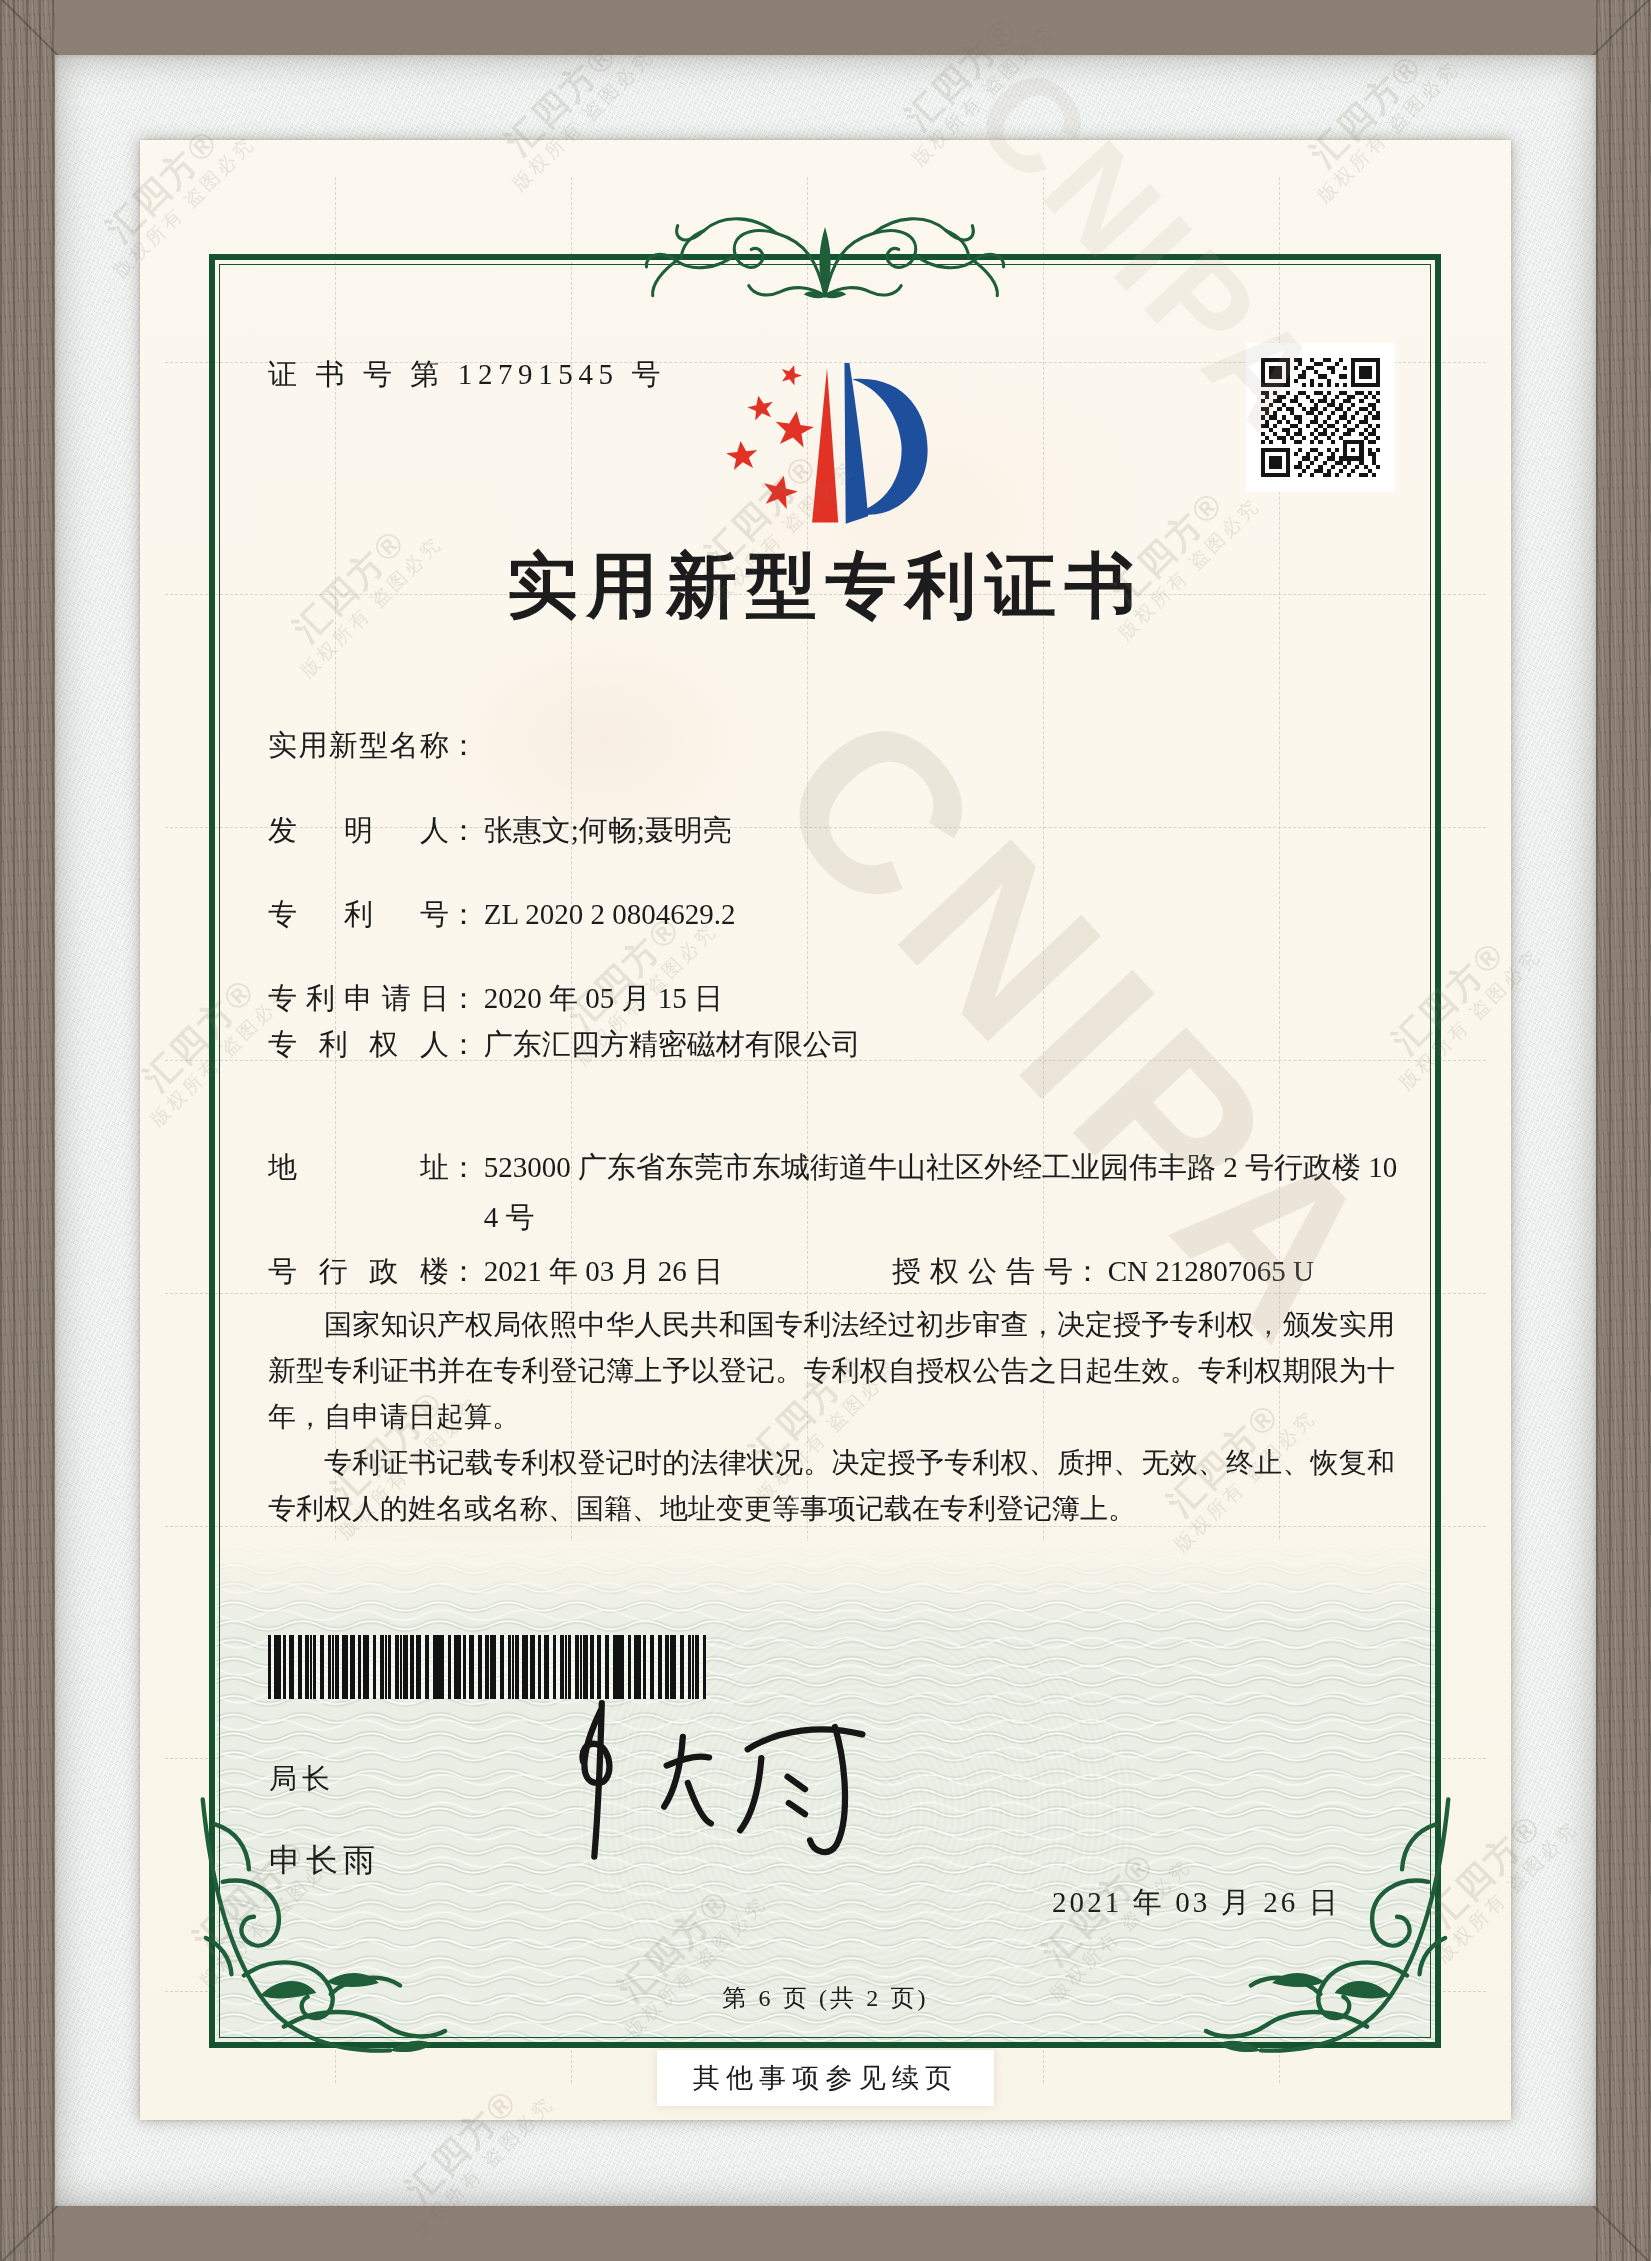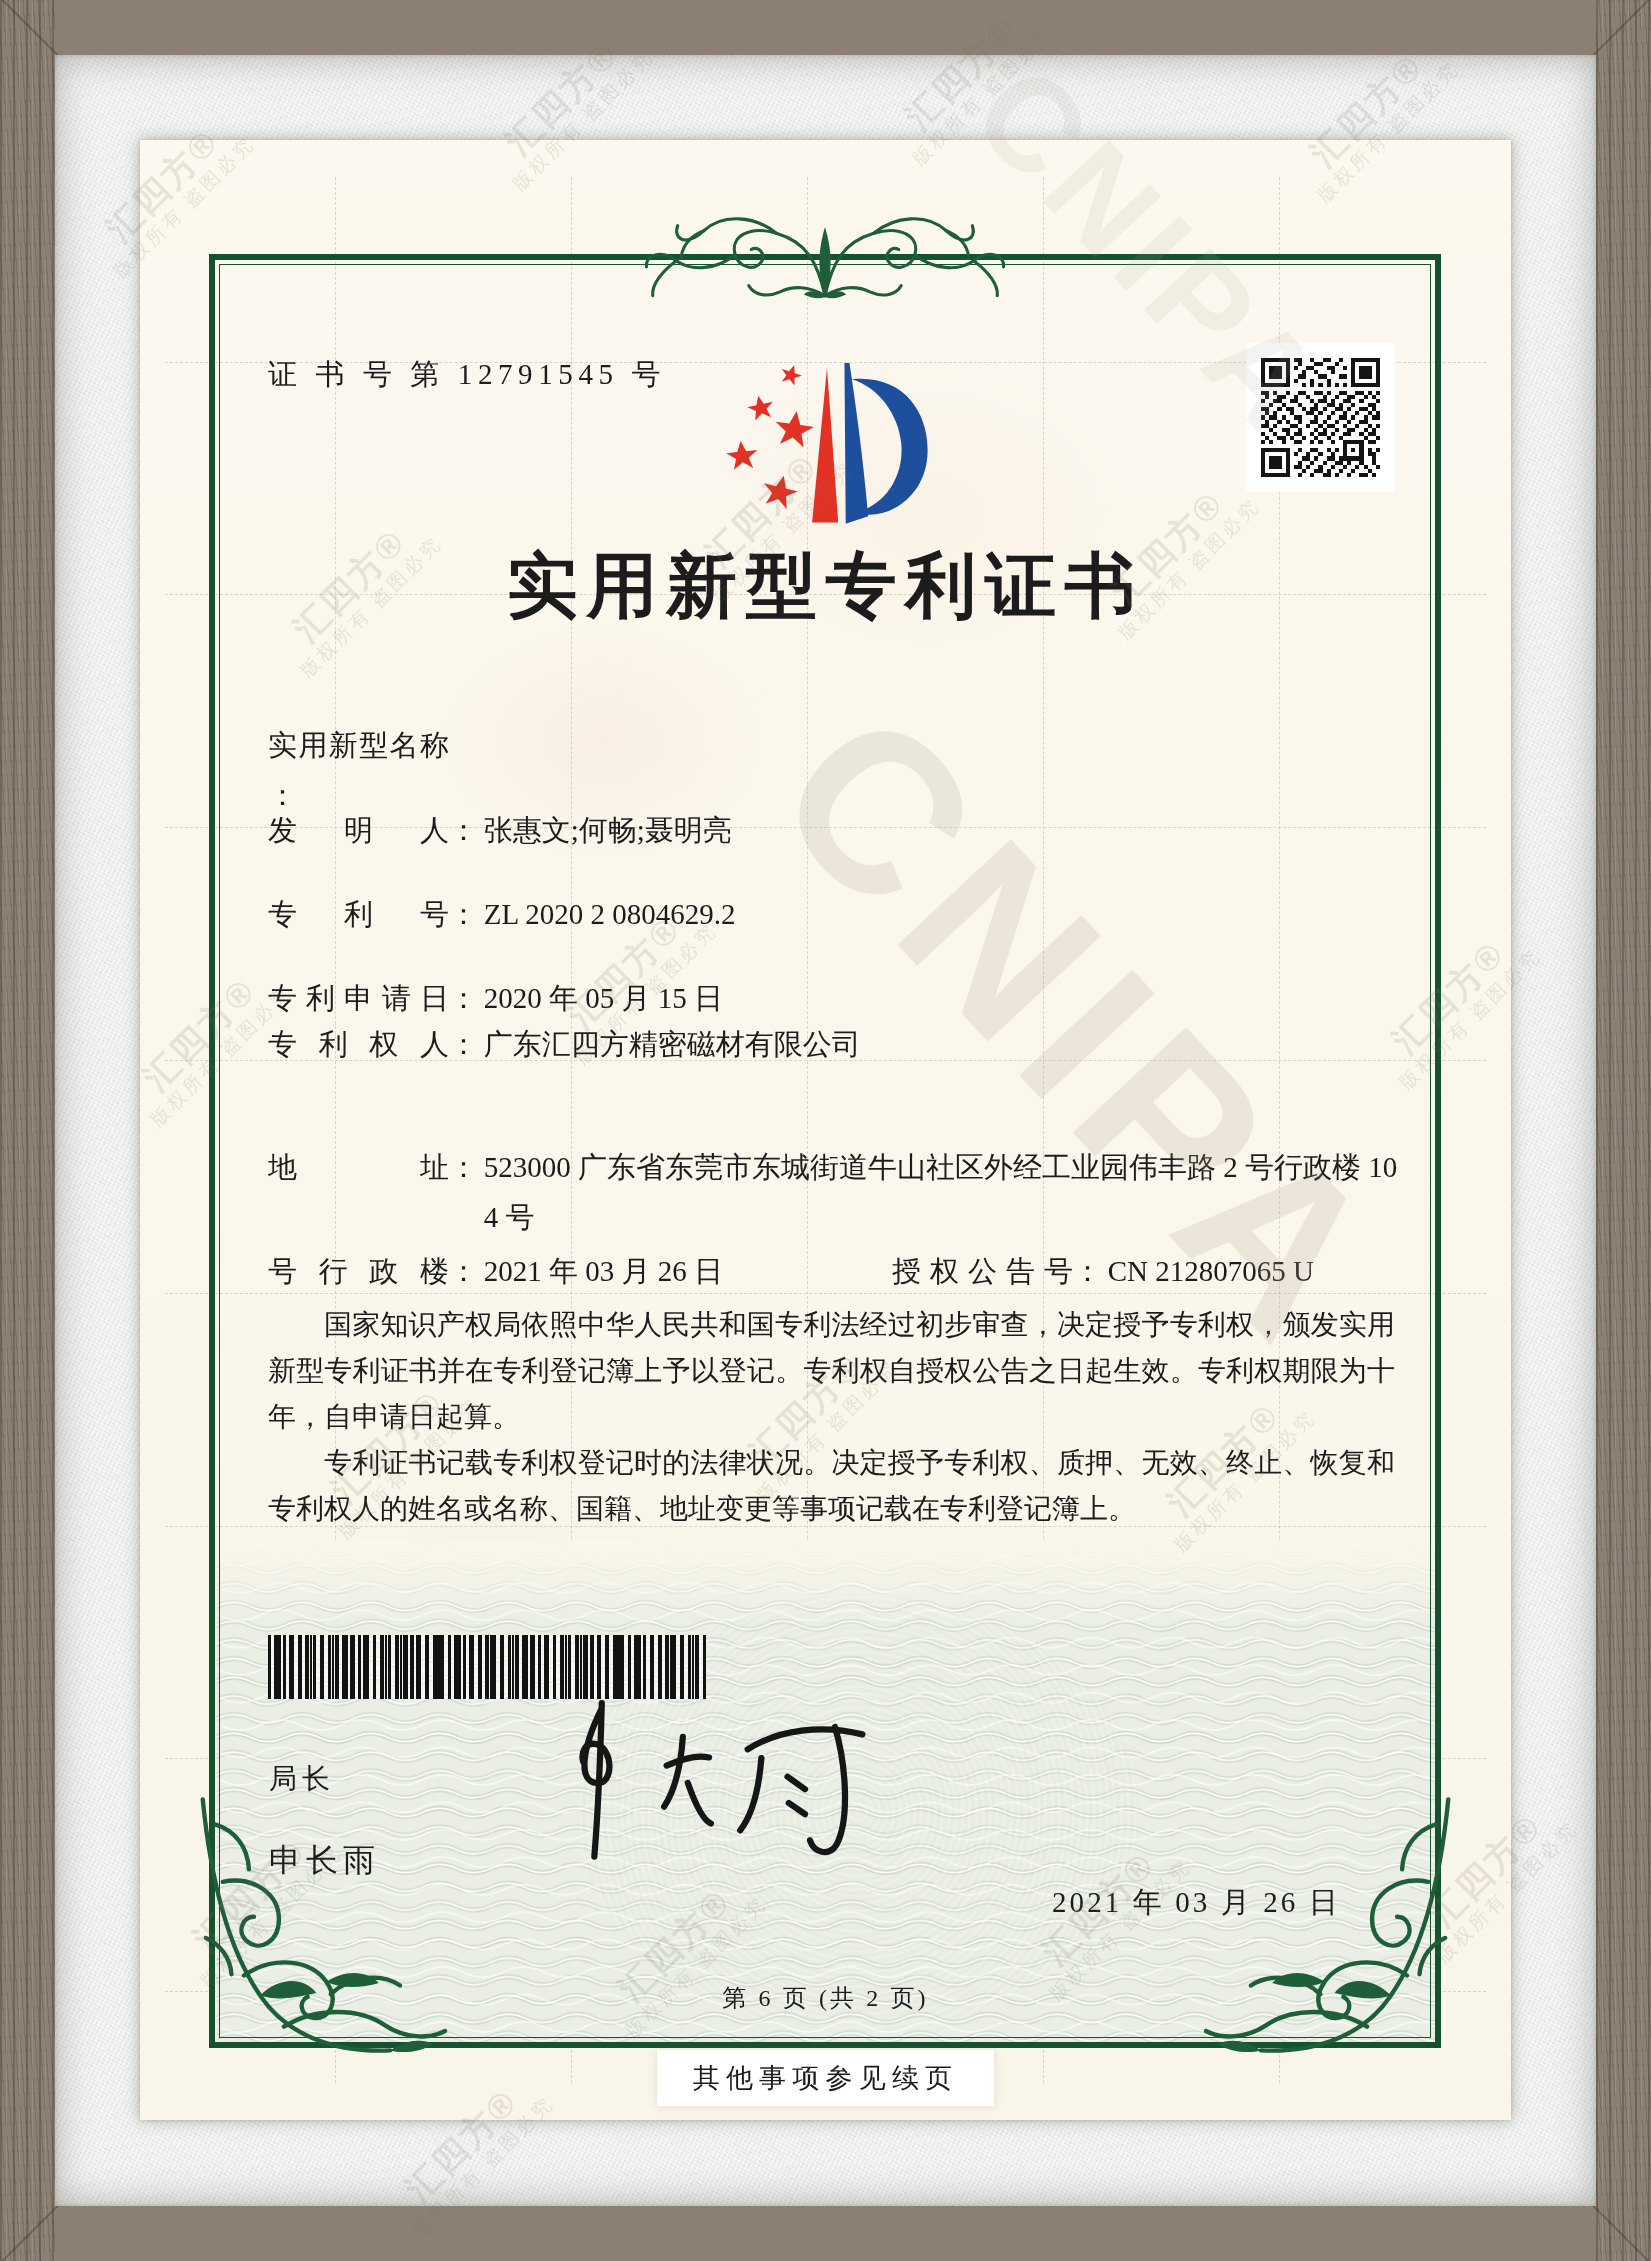--- a/index.html
+++ b/index.html
@@ -67,21 +67,21 @@
   .orn{position:absolute;z-index:6;}
   
   .txt{position:absolute;z-index:8;color:#1c1c1c;}
   .cert-no{left:128px;top:215px;font-size:29px;letter-spacing:5.6px;}
   .cert-title{left:0;right:0;top:399px;text-align:center;font-size:71px;font-weight:700;letter-spacing:8.7px;}
   .row{left:128px;display:flex;align-items:flex-start;font-size:29px;line-height:50px;}
   .flabel{display:inline-block;width:181px;text-align:justify;text-align-last:justify;}
   .fcolon{display:inline-block;width:31px;}
   .fvalue{display:inline-block;margin-left:3.7px;white-space:nowrap;}
   .fvalue-wrap{white-space:normal;width:917px;word-break:break-all;}
-  .row-top-0{top:580px;flex-direction:column;} .row-top-1{top:665px;} .row-top-2{top:749px;}
+  .row-top-0{top:580px;} .row-top-1{top:665px;} .row-top-2{top:749px;}
   .row-top-3{top:833px;} .row-top-4{top:879px;} .row-top-5{top:1002px;}
   .row-top-6{top:1106px;}
   .grant-no-group{position:absolute;left:624px;top:0;display:flex;}
   .paras{left:128px;top:1162px;width:1127px;font-size:28px;line-height:46px;text-align:justify;}
   .paras p{margin:0;text-indent:2em;}
   .director-title{left:129px;top:1620px;font-size:28px;letter-spacing:5px;}
   .director-name{left:129px;top:1699px;font-size:32px;letter-spacing:5px;}
   .issue-date{left:912px;top:1743px;font-size:29px;letter-spacing:3.1px;}
   .page-info{left:0;right:0;top:1842px;text-align:center;font-size:24px;letter-spacing:3.1px;}
   .footer-note{left:0;right:0;top:1910px;text-align:center;}

